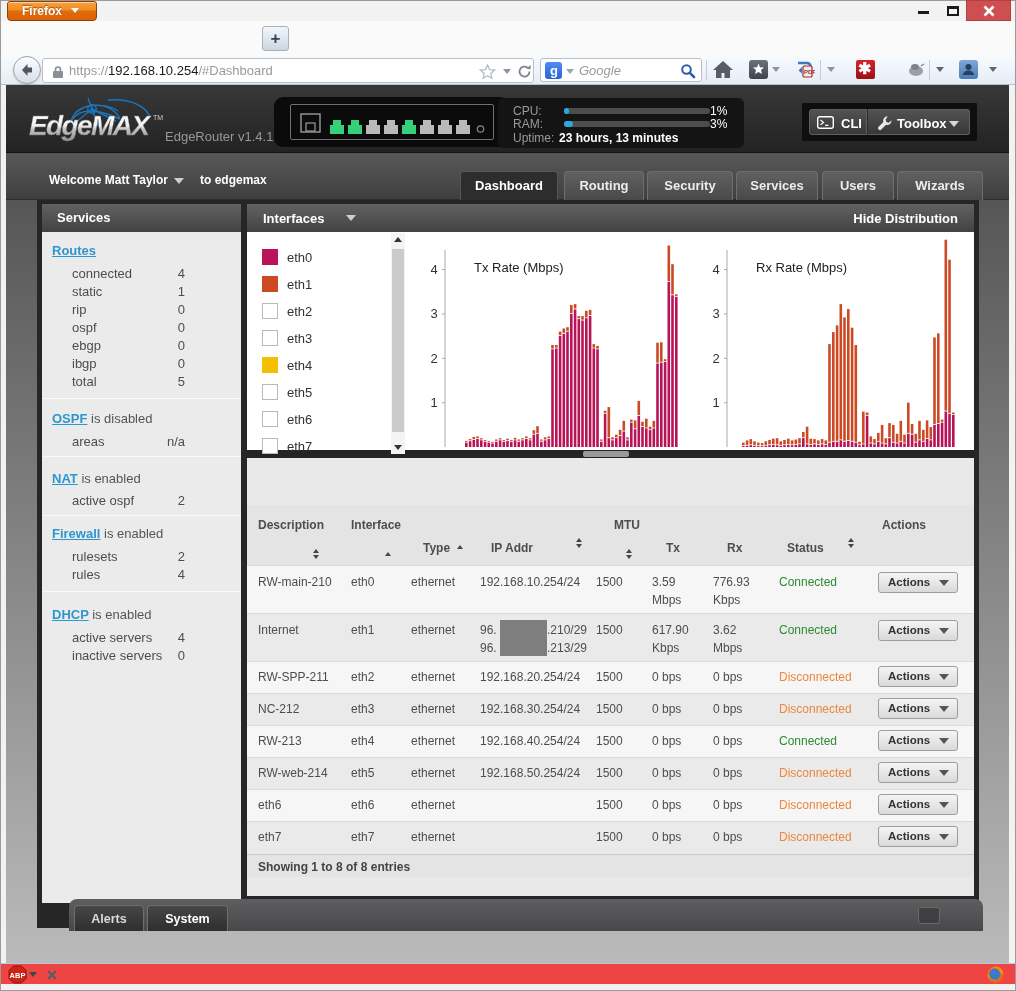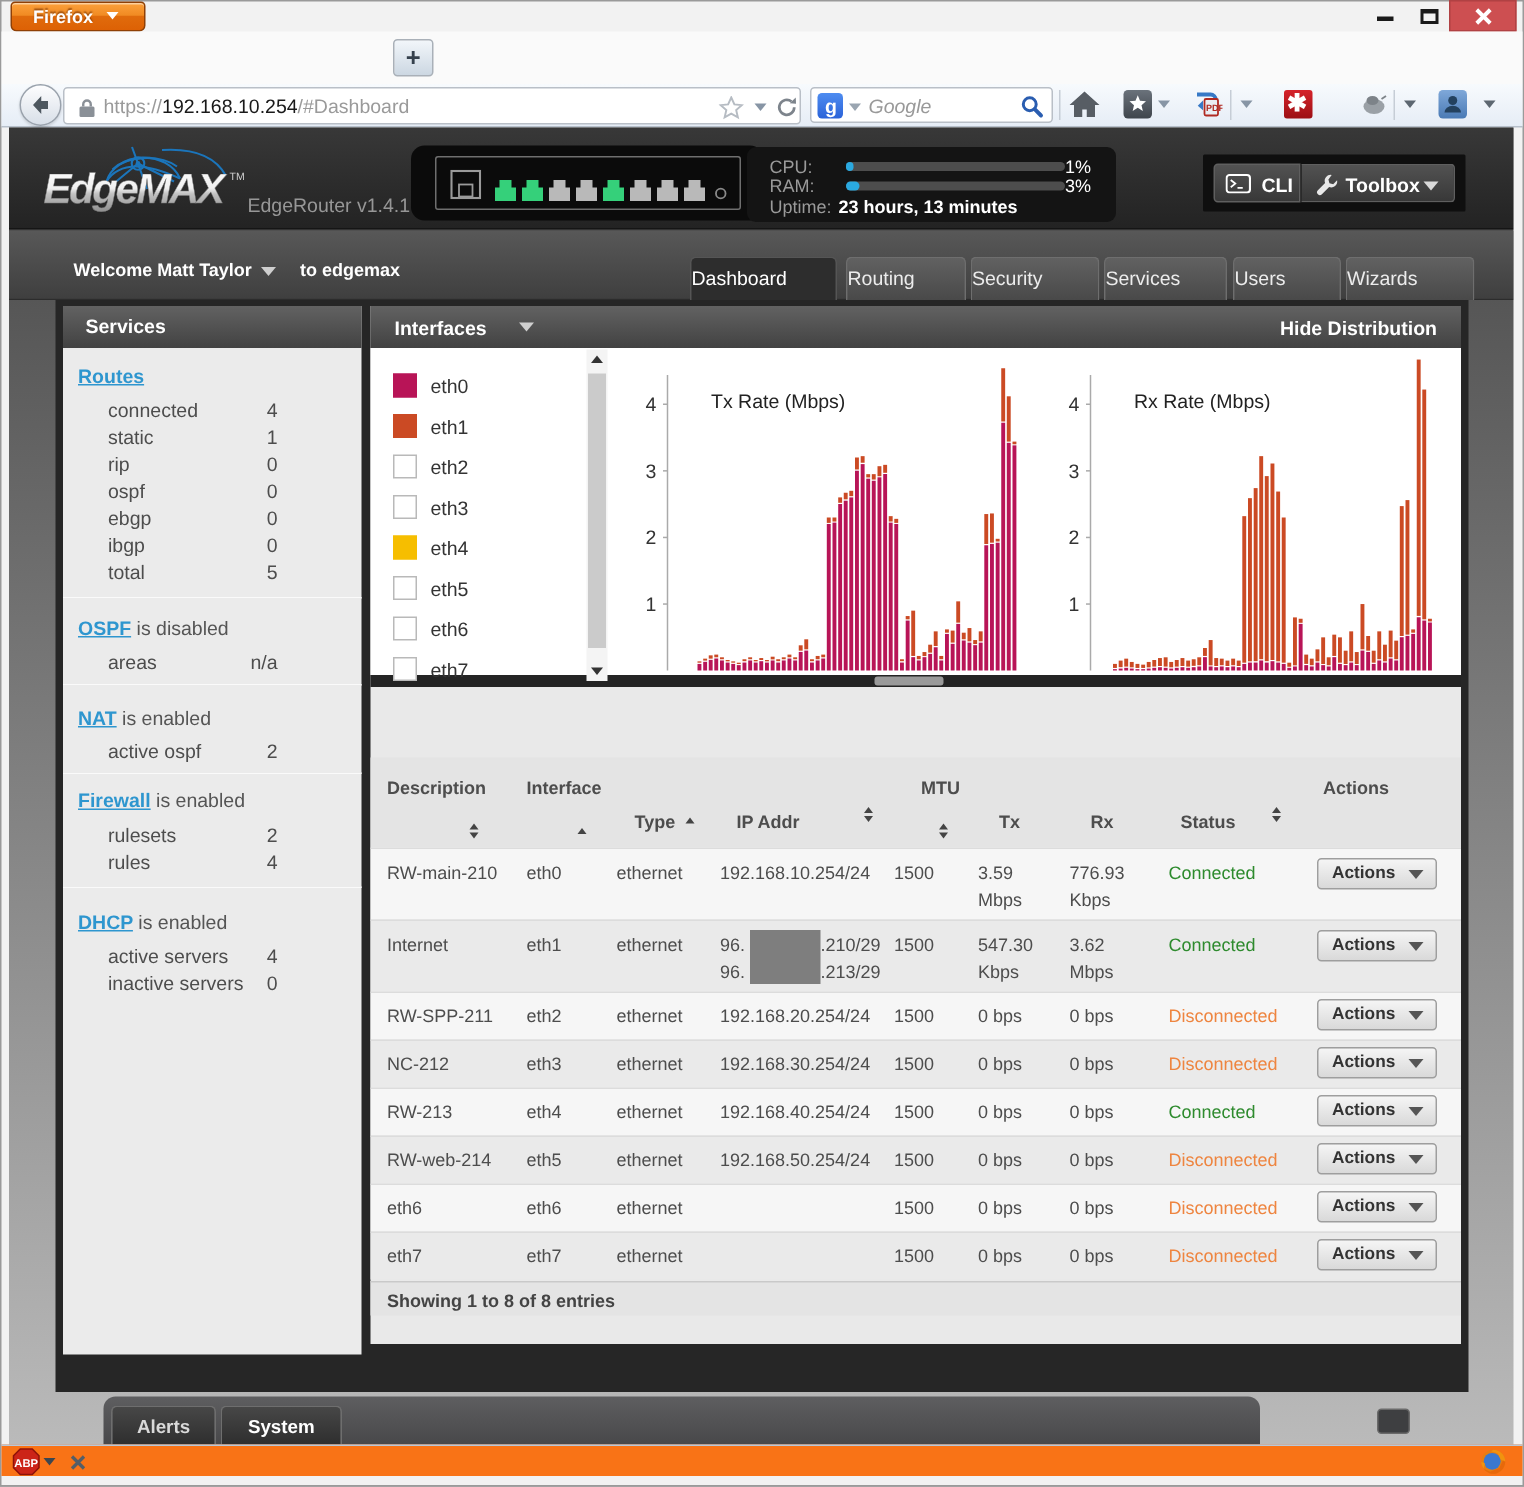--- a/index.html
+++ b/index.html
@@ -47,21 +47,21 @@
 #cpublk .fill{position:absolute;left:0;top:0;height:6px;border-radius:3px;background:#2aa9e0}
 #clibox{position:absolute;left:796px;top:18px;width:175px;height:38px;background:#0f0f0f;border-radius:1px}
 .hbtn{position:absolute;top:6px;height:26px;background:linear-gradient(#525252,#383838);border:1px solid #5f5f5f;color:#fff;font-size:13px;font-weight:bold}
 #clib{left:7px;width:58px;border-radius:3px 0 0 3px}
 #tbxb{left:65px;width:103px;border-radius:0 3px 3px 0;border-left:1px solid #2a2a2a}
 
 #nbar{position:absolute;left:0;top:69px;width:1003px;height:46px;background:linear-gradient(#585858,#3f3f3f);border-bottom:1px solid #2c2c2c}
 #welc{position:absolute;left:43px;top:19px;font-size:12px;font-weight:bold;color:#fff}
 #toeg{position:absolute;left:194px;top:19px;font-size:12px;font-weight:bold;color:#fff}
 .ntab{position:absolute;top:17px;height:29px;border:1px solid #6e6e6e;border-bottom:none;border-radius:4px 4px 0 0;
- background:linear-gradient(#616161,#494949);color:#ececec;font-size:13px;font-weight:normal;text-align:left;padding-top:6px}
+ background:linear-gradient(#616161,#494949);color:#ececec;font-size:13px;font-weight:bold;text-align:center;padding-top:6px}
 .ntab.act{background:#2d2d2d;border-color:#555;color:#fff}
 
 #wrap{position:absolute;left:31px;top:115px;width:942px;height:728px;background:#262626}
 #spanel{position:absolute;left:36px;top:119px;width:199px;height:699px;background:#ebebeb}
 #sphead{position:absolute;left:0;top:0;width:199px;height:28px;background:linear-gradient(#626262,#424242);
  color:#fff;font-size:13px;font-weight:bold;padding:6px 0 0 15px}
 .shead{position:absolute;left:46px;width:180px;font-size:13px;font-weight:bold;color:#555}
 .slink{color:#2e96cf;text-decoration:underline}
 .shr{font-weight:normal;color:#555}
 .srow{position:absolute;left:66px;width:113px;font-size:13px;color:#4d4d4d}
@@ -101,26 +101,26 @@
 .tc{position:absolute;font-size:12px;color:#4d4d4d}
 .abtn{position:absolute;left:872px;width:80px;height:21px;background:linear-gradient(#f5f5f5,#d9d9d9);
  border:1px solid #9e9e9e;border-radius:3px;font-size:12px;font-weight:bold;color:#333}
 .abtn span{position:absolute;left:9px;top:3px;font-size:11.5px}
 .abtn .tri{position:absolute;right:8px;top:7px;width:0;height:0;border-left:5px solid transparent;border-right:5px solid transparent;border-top:6px solid #555}
 #showrow{position:absolute;left:0;top:650px;width:727px;height:23px;background:#e4e4e4;border-top:1px solid #c9c9c9;
  font-size:12px;font-weight:bold;color:#444;padding:5px 0 0 11px}
 #redact{position:absolute;left:494px;top:535px;width:47px;height:36px;background:#7e7e7e}
 
 #copyr{position:absolute;left:0;top:824px;width:957px;text-align:right;font-size:11px;color:#8f8f8f}
-#abar{position:absolute;left:63px;top:846px;width:771px;height:32px;background:linear-gradient(#5e5e60,#48484a);border-radius:8px 8px 0 0}
+#abar{position:absolute;left:63px;top:814px;width:914px;height:32px;background:linear-gradient(#5e5e60,#48484a);border-radius:8px 8px 0 0}
 .atab{position:absolute;top:6px;height:26px;background:linear-gradient(#474747,#2e2e2e);border:1px solid #6e6e6e;border-bottom:none;
  border-radius:4px 4px 0 0;color:#d9d9d9;font-size:12.5px;font-weight:bold;text-align:center;padding-top:6px}
 #asq{position:absolute;left:849px;top:8px;width:22px;height:17px;background:#3e3f41;border:1px solid #6a6a6a;border-radius:3px}
 
-#addon{position:absolute;left:1px;top:963px;width:1014px;height:21px;background:#f97316;border-top:1px solid #b8c8da}
+#addon{position:absolute;left:1px;top:963px;width:1014px;height:21px;background:#ef4444;border-top:1px solid #b8c8da}
 </style></head><body>
 <div id="win"></div>
 <div id="ffbtn">Firefox<i></i></div>
 <div id="mini"></div>
 <div id="maxi"></div>
 <div id="clsb">
     <svg width="12" height="12" viewBox="0 0 12 12" style="position:absolute;left:16px;top:4px">
       <path d="M1.5 1.5 L10.5 10.5 M10.5 1.5 L1.5 10.5" stroke="#fff" stroke-width="2.6"></path>
     </svg>
   </div>
@@ -629,21 +629,21 @@
       </div>
       <div class="trow" style="top:528px;height:48px;background:#eaeaea"></div>
       <div class="tc " style="left:252px;top:538px">Internet</div>
       <div class="tc " style="left:345px;top:538px">eth1</div>
       <div class="tc " style="left:405px;top:538px">ethernet</div>
       <div class="tc " style="left:474px;top:538px">96.</div>
       <div class="tc " style="left:541px;top:538px">.210/29</div>
       <div class="tc " style="left:474px;top:556px">96.</div>
       <div class="tc " style="left:541px;top:556px">.213/29</div>
       <div class="tc " style="left:590px;top:538px">1500</div>
-      <div class="tc " style="left:646px;top:538px">547.30</div>
+      <div class="tc " style="left:646px;top:538px">617.90</div>
       <div class="tc " style="left:646px;top:556px">Kbps</div>
       <div class="tc " style="left:707px;top:538px">3.62</div>
       <div class="tc " style="left:707px;top:556px">Mbps</div>
       <div class="tc " style="left:773px;top:538px"><span style="color:#2e8b2e">Connected</span></div>
       <div class="abtn" style="top:535px">
         <span>Actions</span>
         <i class="tri"></i>
       </div>
       <div class="trow" style="top:576px;height:32px;background:#f6f6f6"></div>
       <div class="tc " style="left:252px;top:585px">RW-SPP-211</div>

